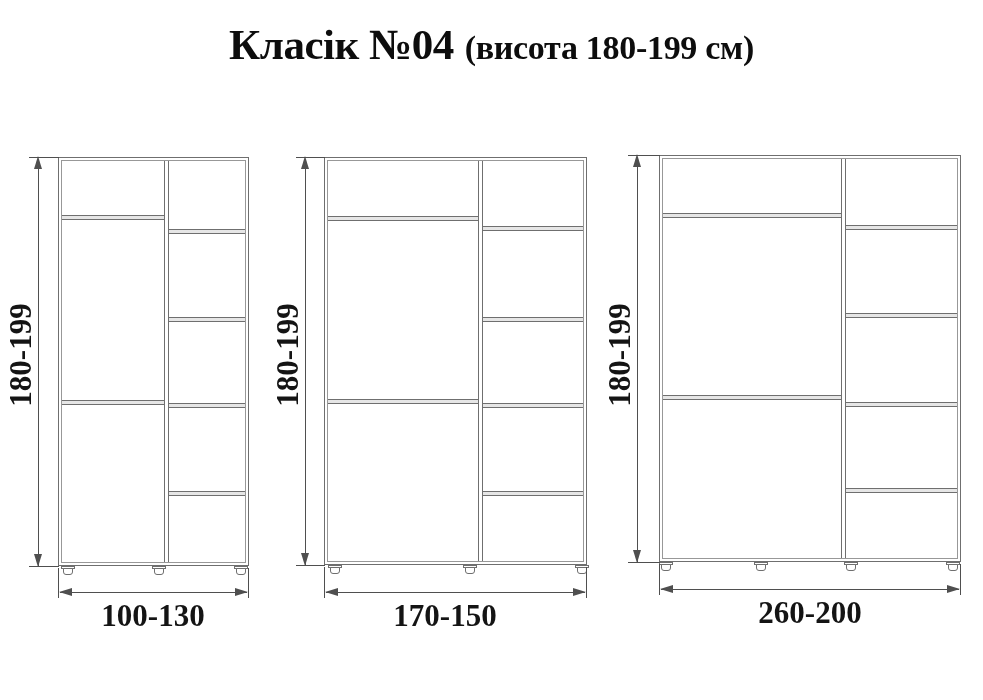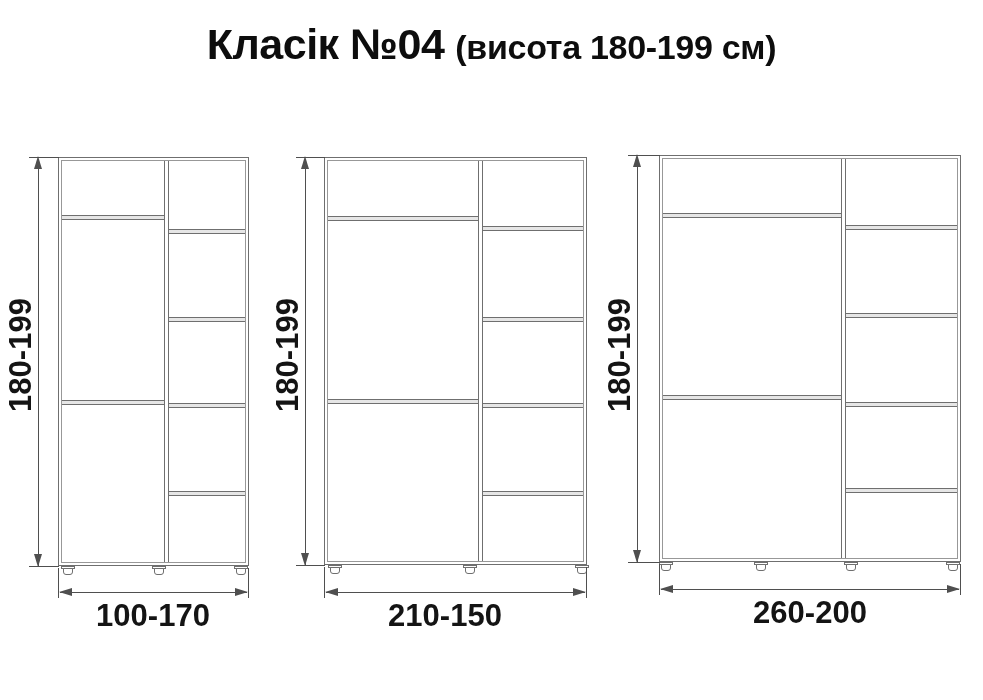--- a/index.html
+++ b/index.html
@@ -1,21 +1,21 @@
 <!DOCTYPE html>
 <html><head>
 <meta charset="utf-8">
 <style>
   html, body { margin: 0; padding: 0; background: #ffffff; }
   .canvas {
     position: relative;
     width: 983px;
     height: 700px;
     background: #ffffff;
-    font-family: Liberation Sans, sans-serif;
+    font-family: Liberation Serif, serif;
     overflow: hidden;
   }
   .title {
     position: absolute;
     top: 20px;
     left: 0;
     width: 100%;
     text-align: center;
     white-space: nowrap;
     color: #0d0d0d;
@@ -70,21 +70,21 @@
         <div class="abs" style="left: 29px; top: 157px; width: 30px; height: 1px; background: rgb(79, 79, 79);"></div>
         <div class="abs" style="left: 29px; top: 566px; width: 30px; height: 1px; background: rgb(79, 79, 79);"></div>
         <div class="abs" style="left: 34px; top: 156px; width: 0px; height: 0px; border-left: 4.5px solid transparent; border-right: 4.5px solid transparent; border-bottom: 13px solid rgb(79, 79, 79);"></div>
         <div class="abs" style="left: 34px; top: 554px; width: 0px; height: 0px; border-left: 4.5px solid transparent; border-right: 4.5px solid transparent; border-top: 13px solid rgb(79, 79, 79);"></div>
         <div class="dim-label" style="left: 20px; top: 355px; transform: translate(-50%, -50%) rotate(-90deg);">180-199</div>
         <div class="abs" style="left: 58px; top: 568px; width: 1px; height: 30px; background: rgb(79, 79, 79);"></div>
         <div class="abs" style="left: 248px; top: 568px; width: 1px; height: 30px; background: rgb(79, 79, 79);"></div>
         <div class="abs" style="left: 60px; top: 592px; width: 187px; height: 1px; background: rgb(79, 79, 79);"></div>
         <div class="abs" style="left: 59px; top: 588px; width: 0px; height: 0px; border-top: 4.5px solid transparent; border-bottom: 4.5px solid transparent; border-right: 13px solid rgb(79, 79, 79);"></div>
         <div class="abs" style="left: 235px; top: 588px; width: 0px; height: 0px; border-top: 4.5px solid transparent; border-bottom: 4.5px solid transparent; border-left: 13px solid rgb(79, 79, 79);"></div>
-        <div class="dim-label" style="left: 153px; top: 600px; transform: translateX(-50%); position: absolute;">100-170</div>
+        <div class="dim-label" style="left: 153px; top: 600px; transform: translateX(-50%); position: absolute;">100-130</div>
       </div>
       <div class="abs" style="position: absolute; left: 0px; top: 0px; width: 0px; height: 0px;">
         <div class="abs" style="left: 324px; top: 157px; width: 263px; height: 408px; border: 1.3px solid rgb(111, 111, 111); background: rgb(255, 255, 255);"></div>
         <div class="abs" style="left: 327px; top: 160px; width: 257px; height: 402px; border: 1px solid rgb(152, 152, 152);"></div>
         <div class="abs" style="left: 478px; top: 161px; width: 5px; height: 400px; border-left: 1px solid rgb(111, 111, 111); border-right: 1px solid rgb(111, 111, 111); background: rgb(255, 255, 255);"></div>
         <div class="abs" style="left: 328px; top: 216px; width: 150px; height: 5px; border-top: 1px solid rgb(111, 111, 111); border-bottom: 1px solid rgb(111, 111, 111); background: rgb(230, 230, 230);"></div>
         <div class="abs" style="left: 328px; top: 399px; width: 150px; height: 5px; border-top: 1px solid rgb(111, 111, 111); border-bottom: 1px solid rgb(111, 111, 111); background: rgb(230, 230, 230);"></div>
         <div class="abs" style="left: 483px; top: 226px; width: 100px; height: 5px; border-top: 1px solid rgb(111, 111, 111); border-bottom: 1px solid rgb(111, 111, 111); background: rgb(230, 230, 230);"></div>
         <div class="abs" style="left: 483px; top: 317px; width: 100px; height: 5px; border-top: 1px solid rgb(111, 111, 111); border-bottom: 1px solid rgb(111, 111, 111); background: rgb(230, 230, 230);"></div>
         <div class="abs" style="left: 483px; top: 403px; width: 100px; height: 5px; border-top: 1px solid rgb(111, 111, 111); border-bottom: 1px solid rgb(111, 111, 111); background: rgb(230, 230, 230);"></div>
@@ -99,21 +99,21 @@
         <div class="abs" style="left: 296px; top: 157px; width: 29px; height: 1px; background: rgb(79, 79, 79);"></div>
         <div class="abs" style="left: 296px; top: 565px; width: 29px; height: 1px; background: rgb(79, 79, 79);"></div>
         <div class="abs" style="left: 301px; top: 156px; width: 0px; height: 0px; border-left: 4.5px solid transparent; border-right: 4.5px solid transparent; border-bottom: 13px solid rgb(79, 79, 79);"></div>
         <div class="abs" style="left: 301px; top: 553px; width: 0px; height: 0px; border-left: 4.5px solid transparent; border-right: 4.5px solid transparent; border-top: 13px solid rgb(79, 79, 79);"></div>
         <div class="dim-label" style="left: 287px; top: 355px; transform: translate(-50%, -50%) rotate(-90deg);">180-199</div>
         <div class="abs" style="left: 324px; top: 567px; width: 1px; height: 31px; background: rgb(79, 79, 79);"></div>
         <div class="abs" style="left: 586px; top: 567px; width: 1px; height: 31px; background: rgb(79, 79, 79);"></div>
         <div class="abs" style="left: 326px; top: 592px; width: 259px; height: 1px; background: rgb(79, 79, 79);"></div>
         <div class="abs" style="left: 325px; top: 588px; width: 0px; height: 0px; border-top: 4.5px solid transparent; border-bottom: 4.5px solid transparent; border-right: 13px solid rgb(79, 79, 79);"></div>
         <div class="abs" style="left: 573px; top: 588px; width: 0px; height: 0px; border-top: 4.5px solid transparent; border-bottom: 4.5px solid transparent; border-left: 13px solid rgb(79, 79, 79);"></div>
-        <div class="dim-label" style="left: 445px; top: 600px; transform: translateX(-50%); position: absolute;">210-150</div>
+        <div class="dim-label" style="left: 445px; top: 600px; transform: translateX(-50%); position: absolute;">170-150</div>
       </div>
       <div class="abs" style="position: absolute; left: 0px; top: 0px; width: 0px; height: 0px;">
         <div class="abs" style="left: 659px; top: 155px; width: 302px; height: 407px; border: 1.3px solid rgb(111, 111, 111); background: rgb(255, 255, 255);"></div>
         <div class="abs" style="left: 662px; top: 158px; width: 296px; height: 401px; border: 1px solid rgb(152, 152, 152);"></div>
         <div class="abs" style="left: 841px; top: 159px; width: 5px; height: 399px; border-left: 1px solid rgb(111, 111, 111); border-right: 1px solid rgb(111, 111, 111); background: rgb(255, 255, 255);"></div>
         <div class="abs" style="left: 663px; top: 213px; width: 178px; height: 5px; border-top: 1px solid rgb(111, 111, 111); border-bottom: 1px solid rgb(111, 111, 111); background: rgb(230, 230, 230);"></div>
         <div class="abs" style="left: 663px; top: 395px; width: 178px; height: 5px; border-top: 1px solid rgb(111, 111, 111); border-bottom: 1px solid rgb(111, 111, 111); background: rgb(230, 230, 230);"></div>
         <div class="abs" style="left: 846px; top: 225px; width: 111px; height: 5px; border-top: 1px solid rgb(111, 111, 111); border-bottom: 1px solid rgb(111, 111, 111); background: rgb(230, 230, 230);"></div>
         <div class="abs" style="left: 846px; top: 313px; width: 111px; height: 5px; border-top: 1px solid rgb(111, 111, 111); border-bottom: 1px solid rgb(111, 111, 111); background: rgb(230, 230, 230);"></div>
         <div class="abs" style="left: 846px; top: 402px; width: 111px; height: 5px; border-top: 1px solid rgb(111, 111, 111); border-bottom: 1px solid rgb(111, 111, 111); background: rgb(230, 230, 230);"></div>

